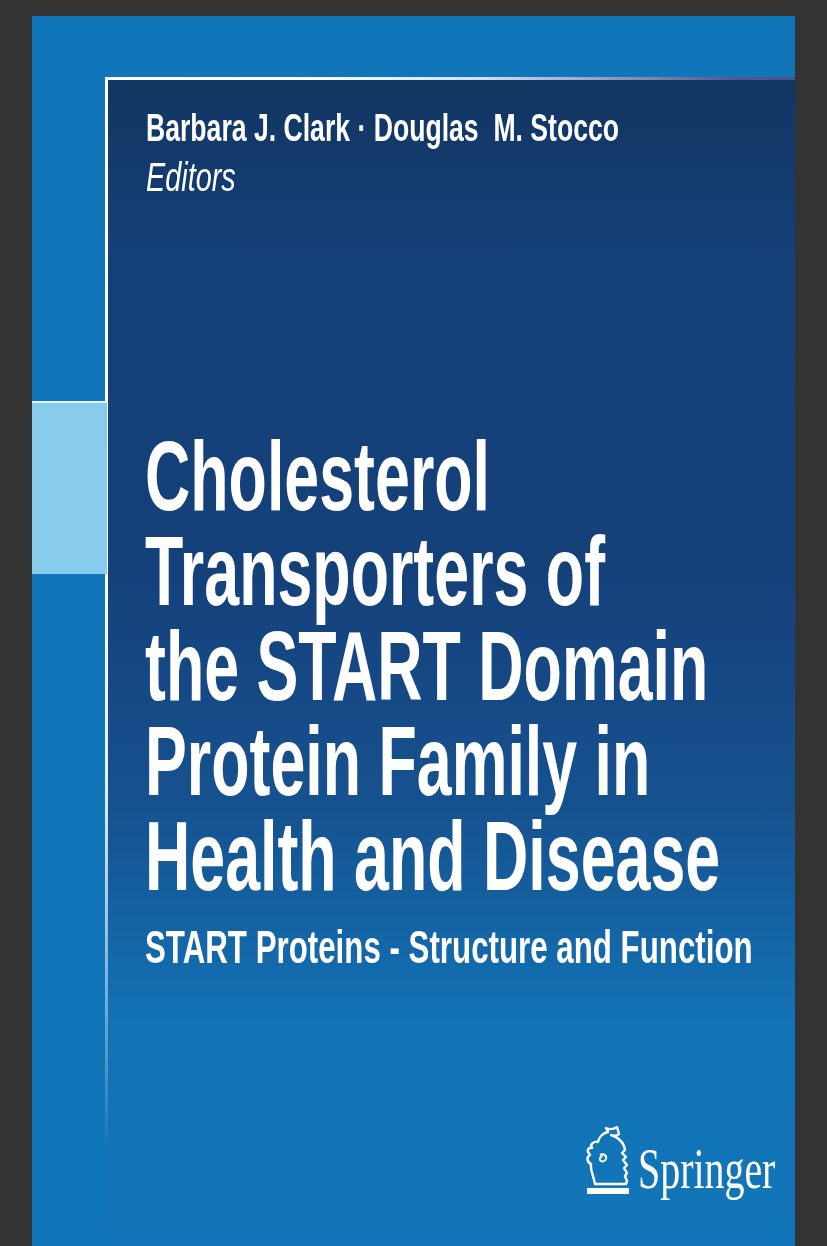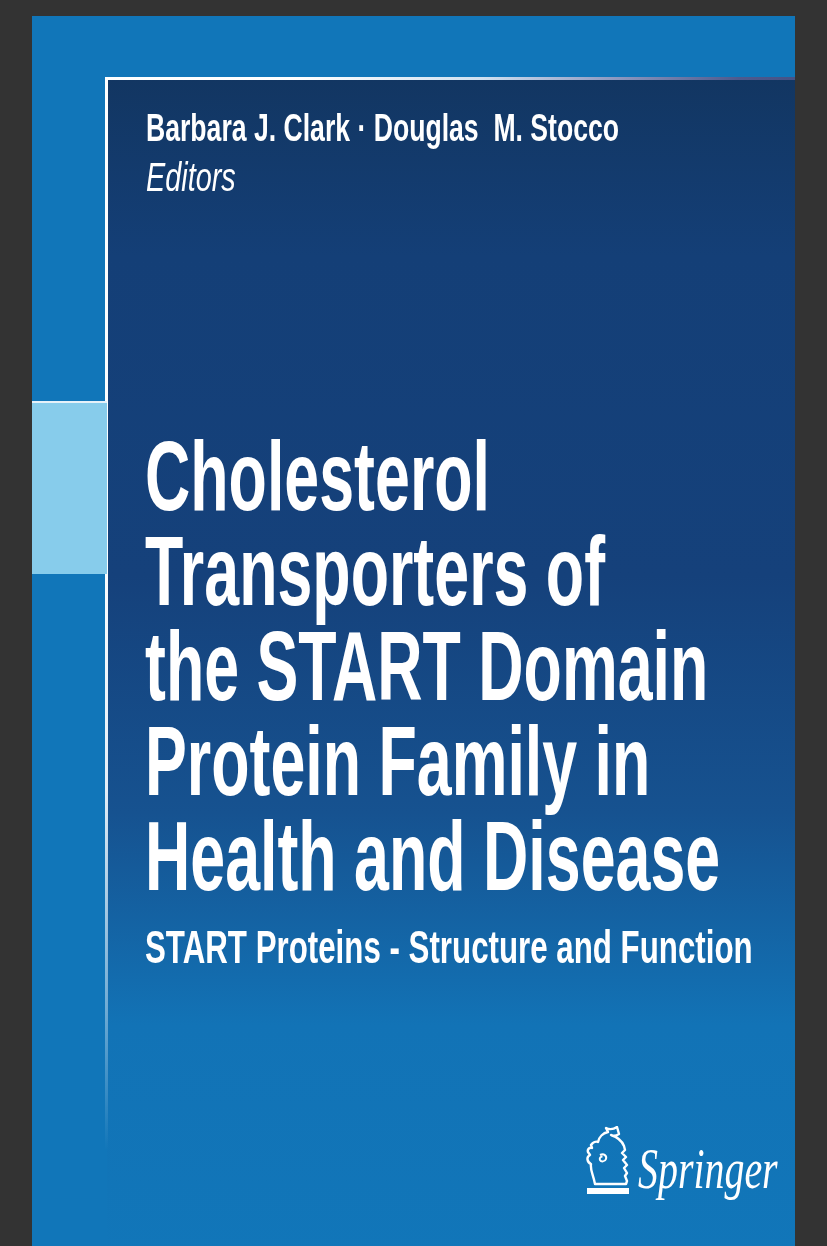--- a/index.html
+++ b/index.html
@@ -65,21 +65,21 @@
     white-space:nowrap;
   }
   .subtitle {
     position:absolute; left:113px; top:908px;
     font-size:46px; font-weight:700; line-height:1;
     transform:scaleX(0.68); transform-origin:0 0;
     white-space:nowrap;
   }
   .springer-logo {
     position:absolute; left:552px; top:1110px;
-    width:210px; height:80px;font-style:italic;
+    width:210px; height:80px;
   }
   .springer-horse {
     position:absolute; left:0; top:0;
   }
   .springer-word {
     position:absolute; left:54px; top:14px;
     font-family:"Liberation Serif", serif;
     font-size:57px; font-weight:400; line-height:1;
     transform:scaleX(0.70); transform-origin:0 0;
     white-space:nowrap;

